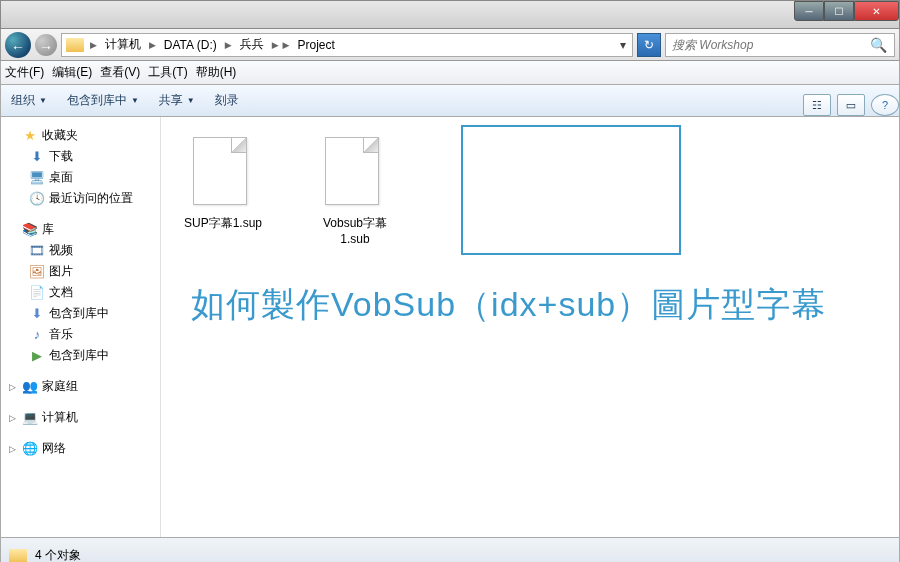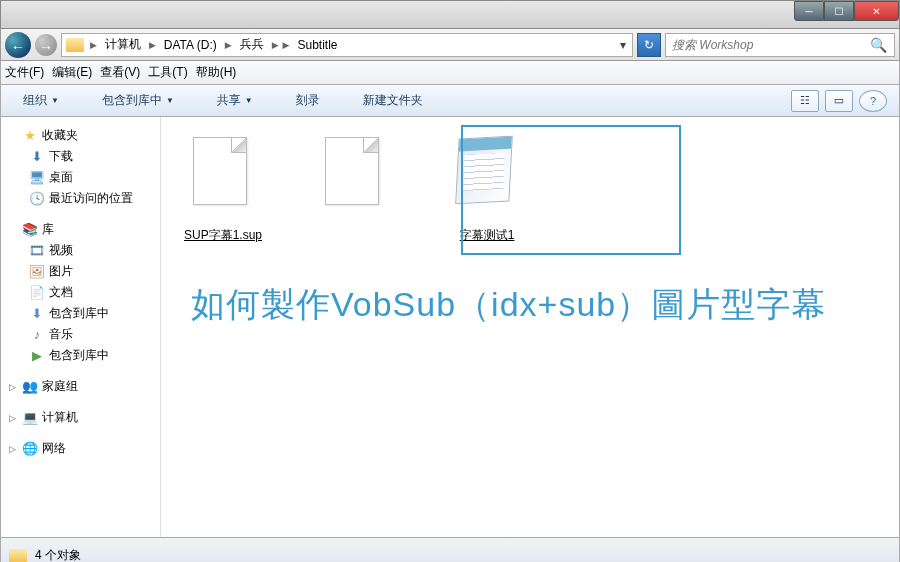--- a/index.html
+++ b/index.html
@@ -21,21 +21,21 @@
 .folder-icon { width: 18px; height: 14px; background: linear-gradient(#ffe9a8, #f0c050); border-radius: 1px; margin: 0 4px; }
 .crumb-drop { width: 18px; text-align: center; color: #444; }
 .refresh-btn { width: 24px; height: 24px; background: linear-gradient(#4a90d9, #2a6bb0); border: 1px solid #2a5a8a; display: flex; align-items: center; justify-content: center; color: #fff; font-size: 12px; }
 .searchbox { width: 230px; height: 24px; background: #fff; border: 1px solid #aaa; display: flex; align-items: center; padding: 0 6px; }
 .searchbox input { flex: 1; border: none; outline: none; font-size: 12px; font-style: italic; color: #b91c1c; }
 .search-icon { color: #2a6bb0; font-size: 14px; }
 
 .menubar { height: 24px; background: linear-gradient(#fafbfc, #eceef2); border: 1px solid #aaa; border-top: none; display: flex; align-items: center; font-size: 12px; }
 .menu-item { padding: 0 4px; height: 100%; display: flex; align-items: center; }
 
-.toolbar { height: 32px; background: linear-gradient(#f5f9ff, #dce8f5); border: 1px solid #aaa; border-top: none; display: flex; align-items: center; font-size: 12px; color: #1a3a5a; padding: 0 12px; gap: 23px; }
+.toolbar { height: 32px; background: linear-gradient(#f5f9ff, #dce8f5); border: 1px solid #aaa; border-top: none; display: flex; align-items: flex-end; font-size: 12px; color: #1a3a5a; padding: 0 0; }
 .tool-btn { padding: 0 10px; height: 100%; display: flex; align-items: center; gap: 4px; }
 .tool-sep { color: #1a3a5a; font-size: 8px; }
 .toolbar-right { margin-left: auto; display: flex; gap: 6px; align-items: center; }
 .view-btn { width: 28px; height: 22px; border: 1px solid #8ab; background: linear-gradient(#fff, #e8f0f8); border-radius: 2px; display: flex; align-items: center; justify-content: center; font-size: 11px; }
 
 .body-area { height: 421px; display: flex; border: 1px solid #aaa; border-top: none; background: #fff; }
 .sidebar { width: 160px; background: #fff; border-right: 1px solid #e0e0e0; overflow-y: auto; padding: 8px 0; font-size: 12px; }
 .tree-group { margin-bottom: 10px; }
 .tree-head, .tree-item { display: flex; align-items: center; padding: 2px 8px; gap: 4px; }
 .tree-item { padding-left: 28px; }
@@ -51,21 +51,21 @@
 .ico-doc { color: #888; }
 .ico-xun { color: #5a8ad0; }
 .ico-music { color: #4a7ac0; }
 .ico-youku { color: #5aa050; }
 .ico-home { color: #888; }
 .ico-pc { color: #4a7aa0; }
 .ico-net { color: #5a8aa0; }
 
 .content { flex: 1; padding: 16px 12px; position: relative; overflow: hidden; }
 .files { display: flex; gap: 32px; }
-.file-item { width: 100px; display: flex; flex-direction: column; align-items: center; text-align: center; font-size: 12px; gap: 18px; padding: 4px; text-decoration: underline; }
+.file-item { width: 100px; display: flex; flex-direction: column; align-items: center; text-align: center; font-size: 12px; gap: 6px; padding: 4px; }
 .file-icon { width: 60px; height: 72px; position: relative; }
 .blank-doc { width: 54px; height: 68px; background: #fff; border: 1px solid #bbb; box-shadow: 1px 1px 2px rgba(0,0,0,.1); position: relative; }
 .blank-doc::before { content: ""; position: absolute; top: 0; right: 0; width: 14px; height: 14px; background: linear-gradient(135deg, #fff 0%, #fff 48%, #ccc 50%, #eee 100%); border-left: 1px solid #bbb; border-bottom: 1px solid #bbb; }
 .notepad-icon { width: 54px; height: 66px; background: linear-gradient(120deg, #e0e8f0, #fff); border: 1px solid #a0b8d0; transform: skewX(-6deg) rotate(-3deg); position: relative; }
 .notepad-icon::before { content: ""; position: absolute; top: 0; left: 0; right: 0; height: 12px; background: #7ab8d8; }
 .notepad-icon::after { content: ""; position: absolute; top: 16px; left: 6px; right: 6px; height: 36px; background: repeating-linear-gradient(#fff, #fff 5px, #c0d0e0 5px, #c0d0e0 6px); }
 .selection-box { position: absolute; top: 8px; left: 300px; width: 220px; height: 130px; border: 2px solid #3a9acd; pointer-events: none; }
 .overlay-text { position: absolute; top: 165px; left: 30px; font-size: 34px; color: #3a9acd; font-weight: 400; white-space: nowrap; letter-spacing: 1px; }
 
 .statusbar { height: 36px; background: linear-gradient(#f0f4f8, #dce4ec); border: 1px solid #aaa; border-top: none; display: flex; align-items: center; padding: 0 8px; font-size: 12px; gap: 8px; }
@@ -88,21 +88,21 @@
   <div class="breadcrumb">
     <div class="folder-icon"></div>
     <span class="crumb-sep">▶</span>
     <span class="crumb">计算机</span>
     <span class="crumb-sep">▶</span>
     <span class="crumb">DATA (D:)</span>
     <span class="crumb-sep">▶</span>
     <span class="crumb">兵兵</span>
     <span class="crumb-sep">▶</span>
     <span class="crumb-sep">▶</span>
-    <span class="crumb">Subtitle</span>
+    <span class="crumb">Project</span>
     <span class="crumb-drop" style="margin-left:auto">▾</span>
   </div>
   <div class="refresh-btn">↻</div>
   <div class="searchbox">
     <input placeholder="搜索 Workshop" style="">
     <span class="search-icon">🔍</span>
   </div>
 </div>
 
 <div class="menubar">
@@ -120,21 +120,20 @@
     </div>
   <div class="tool-btn">
       <span>包含到库中</span>
       <span class="tool-sep">▼</span>
     </div>
   <div class="tool-btn">
       <span>共享</span>
       <span class="tool-sep">▼</span>
     </div>
   <div class="tool-btn">刻录</div>
-  <div class="tool-btn">新建文件夹</div>
   <div class="toolbar-right">
     <div class="view-btn">☷</div>
     <div class="view-btn">▭</div>
     <div class="view-btn" style="color:#2a6bb0;border-radius:50%">?</div>
   </div>
 </div>
 
 <div class="body-area">
   <div class="sidebar">
     <div class="tree-group">
@@ -215,26 +214,21 @@
       <div class="file-item">
         <div class="file-icon">
             <div class="blank-doc"></div>
           </div>
         <span>SUP字幕1.sup</span>
       </div>
       <div class="file-item">
         <div class="file-icon">
             <div class="blank-doc"></div>
           </div>
-      </div>
-      <div class="file-item">
-        <div class="file-icon">
-            <div class="notepad-icon"></div>
-          </div>
-        <span>字幕测试1</span>
+        <span>Vobsub字幕1.sub</span>
       </div>
     </div>
     <div class="selection-box"></div>
     <div class="overlay-text">如何製作VobSub（idx+sub）圖片型字幕</div>
   </div>
 </div>
 
 <div class="statusbar">
   <div class="status-folder"></div>
   <span>4 个对象</span>

